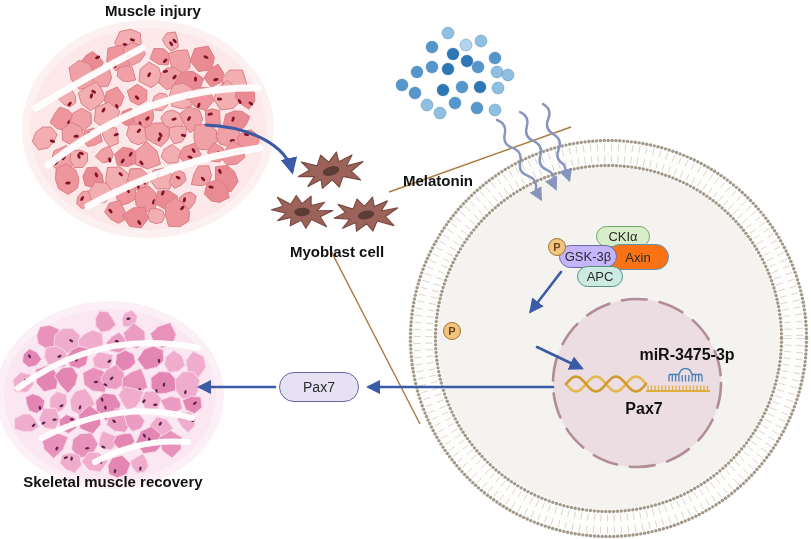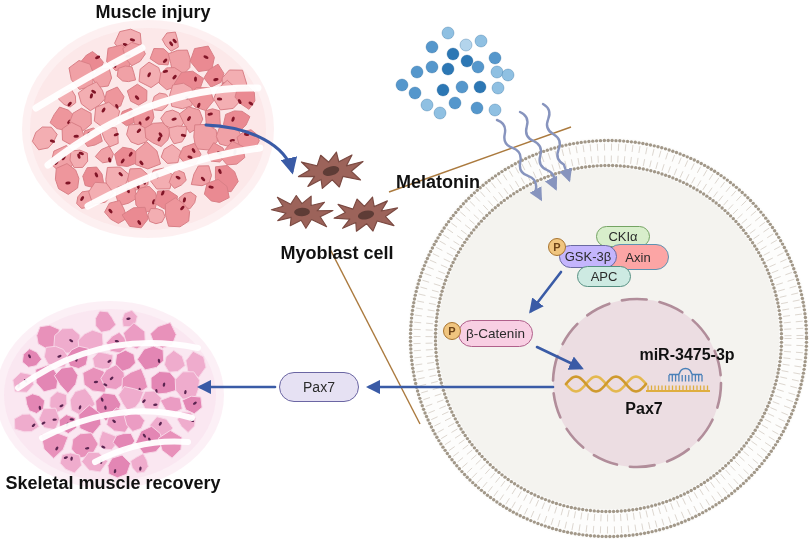--- a/index.html
+++ b/index.html
@@ -1,26 +1,26 @@
 <!DOCTYPE html>
 <html><head>
 <meta charset="utf-8">
 <style>
   html,body{margin:0;padding:0;background:#ffffff;}
   .scene{position:relative;width:811px;height:539px;background:#ffffff;overflow:hidden;
          font-family:"Liberation Sans",sans-serif;}
   .scene svg{position:absolute;left:0;top:0;}
-  .lbl{position:absolute;font-weight:bold;color:#111;text-align:center;font-size:18px;line-height:1.1;}
+  .lbl{position:absolute;font-weight:bold;color:#111;text-align:center;font-size:15px;line-height:1.1;}
   .lbl.small{font-size:16px;}
   .pill{position:absolute;display:flex;align-items:center;justify-content:center;
         border:1.5px solid;box-sizing:border-box;color:#2b2b2b;font-size:13px;border-radius:14px;}
   .pill-ckia  {left:596px;top:226px;width:54px;height:21px;background:#d8eecb;border-color:#74a463;z-index:2;}
-  .pill-axin  {left:607px;top:244px;width:62px;height:26px;background:#fca5a5;border-color:#5e93b2;z-index:3;border-radius:13px;}
+  .pill-axin  {left:607px;top:244px;width:62px;height:26px;background:#f97316;border-color:#5e93b2;z-index:3;border-radius:13px;}
   .pill-gsk   {left:559px;top:245px;width:58px;height:23px;background:#c4b5fd;border-color:#6a6aa0;z-index:4;}
-  .pill-apc   {left:577px;top:266px;width:54px;height:21px;background:#cdeae2;border-color:#579183;z-index:5;}
+  .pill-apc   {left:577px;top:266px;width:46px;height:21px;background:#cdeae2;border-color:#579183;z-index:5;}
   .pill-bcat  {left:458px;top:320px;width:75px;height:27px;background:#f8cfe3;border-color:#b0608b;z-index:2;font-size:13.5px;}
   .pill-pax7  {left:279px;top:372px;width:80px;height:30px;background:#e6e1f3;border-color:#6b66a3;z-index:2;font-size:14px;border-radius:15px;}
   .pbadge{position:absolute;width:18px;height:18px;border-radius:50%;border:1.6px solid #a87430;
           background:#f0c57f;color:#6d4318;font-weight:bold;font-size:11px;display:flex;
           align-items:center;justify-content:center;z-index:6;box-sizing:border-box;}
   .pbadge-complex{left:548px;top:238px;}
   .pbadge-bcat{left:443px;top:322px;}
 </style>
 </head>
 <body>
@@ -1357,19 +1357,18 @@
   <div class="lbl" style="left:258px;top:244px;width:158px;">Myoblast cell</div>
 
   <div class="lbl small" style="left:608px;top:346px;width:158px;">miR-3475-3p</div>
 
   <div class="lbl small" style="left:596px;top:400px;width:96px;">Pax7</div>
 
   <div class="pill pill-ckia">CKIα</div>
   <div class="pill pill-axin">Axin</div>
   <div class="pill pill-gsk">GSK-3β</div>
   <div class="pill pill-apc">APC</div>
-  <div class="pill pill-bcat">β-Catenin</div>
   <div class="pill pill-pax7">Pax7</div>
 
   <div class="pbadge pbadge-complex">P</div>
   <div class="pbadge pbadge-bcat">P</div>
 
 </div>
 
 </body></html>

